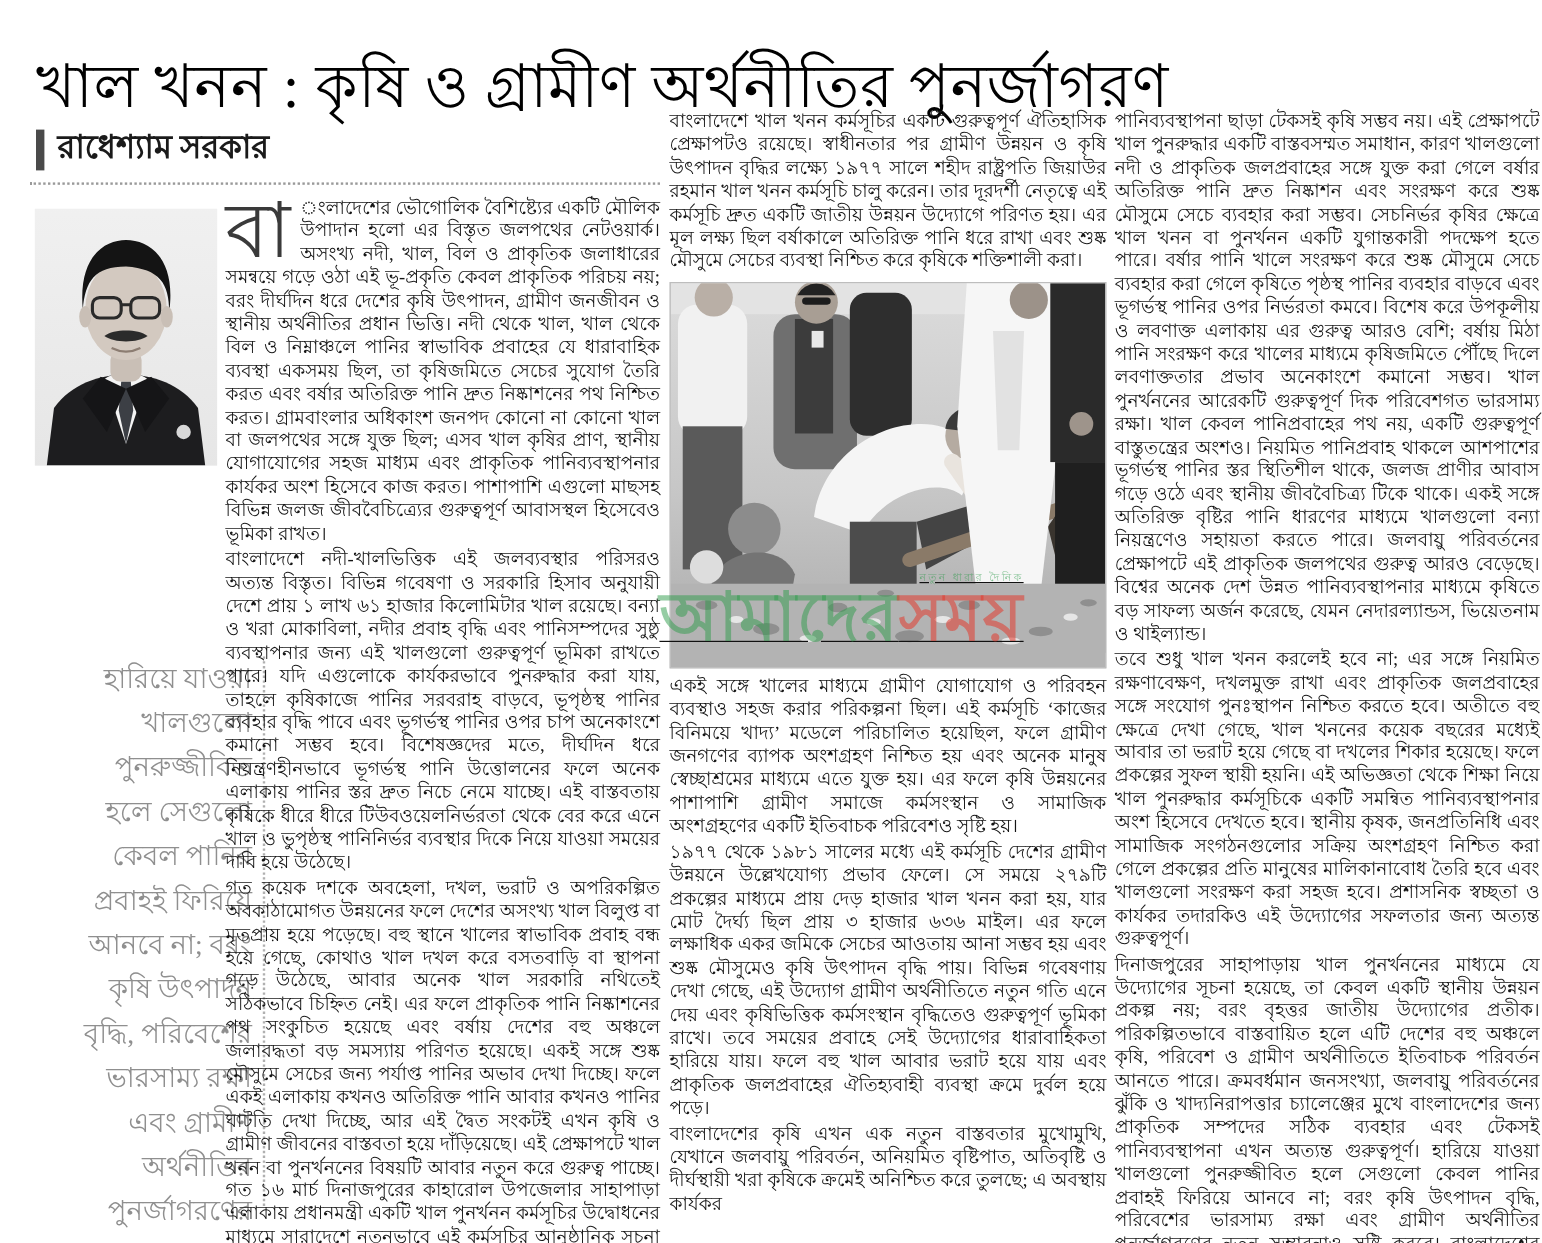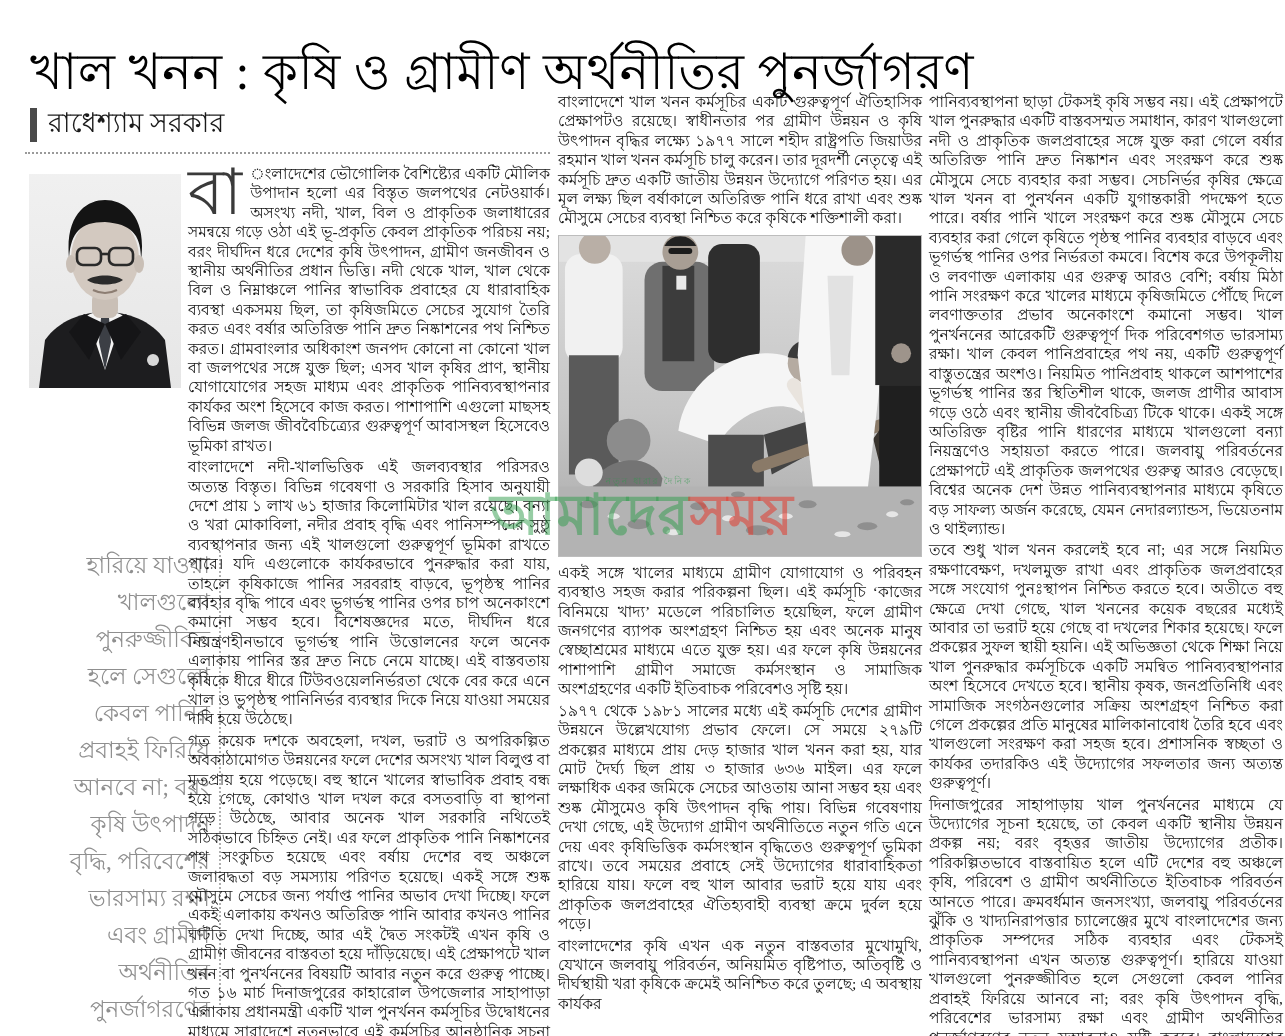--- a/index.html
+++ b/index.html
@@ -6,21 +6,21 @@
   .page{
     position:relative;width:1285px;height:1036px;background:#ffffff;
     font-family:"Liberation Serif","DejaVu Serif",serif;color:#111;overflow:hidden;
   }
   .headline{
     position:absolute;left:30px;top:2px;width:1230px;
     font-size:50px;font-weight:400;color:#000;line-height:1.45;letter-spacing:.5px;
     white-space:nowrap;
   }
   .byline-row{
-    position:absolute;left:30px;top:102px;display:flex;align-items:center;gap:11px;
+    position:absolute;left:30px;top:102px;display:flex;align-items:center;gap:11px;font-weight:bold;
   }
   .byline-bar{width:7px;height:34px;background:#4a4a4a;}
   .byline{font-size:27px;color:#1a1a1a;}
   .rule-dotted{
     position:absolute;left:25px;top:152px;width:525px;height:0;
     border-top:2px dotted #9a9a9a;
   }
   .portrait{
     position:absolute;left:29px;top:174px;width:152px;height:214px;background:#ededed;
   }
@@ -41,22 +41,22 @@
   .dropcap{
     float:left;font-size:64px;line-height:54px;color:#3a3a3a;
     padding:2px 8px 0 0;font-weight:400;
   }
   .article-photo{
     width:364px;height:322px;margin:7px 0 6px 0;background:#cfcfcf;
     border:1px solid #bdbdbd;box-sizing:border-box;
   }
   .article-photo svg{display:block;width:100%;height:100%;}
   .watermark{
-    position:absolute;left:472px;top:477px;width:340px;pointer-events:none;
-    text-align:center;z-index:5;line-height:1;
+    position:absolute;left:513px;top:477px;width:340px;pointer-events:none;
+    text-align:right;z-index:5;line-height:1;text-decoration:underline;
   }
   .wm-tagline{display:block;font-size:9px;letter-spacing:2px;color:rgba(46,155,74,.55);margin:0 0 1px 14px;}
   .wm-name{font-size:56px;font-weight:800;letter-spacing:1px;white-space:nowrap;}
   .wm-green{color:rgba(46,155,74,.50);}
   .wm-red{color:rgba(226,59,46,.55);}
 </style>
 </head>
 <body>
 
 <div class="page">

